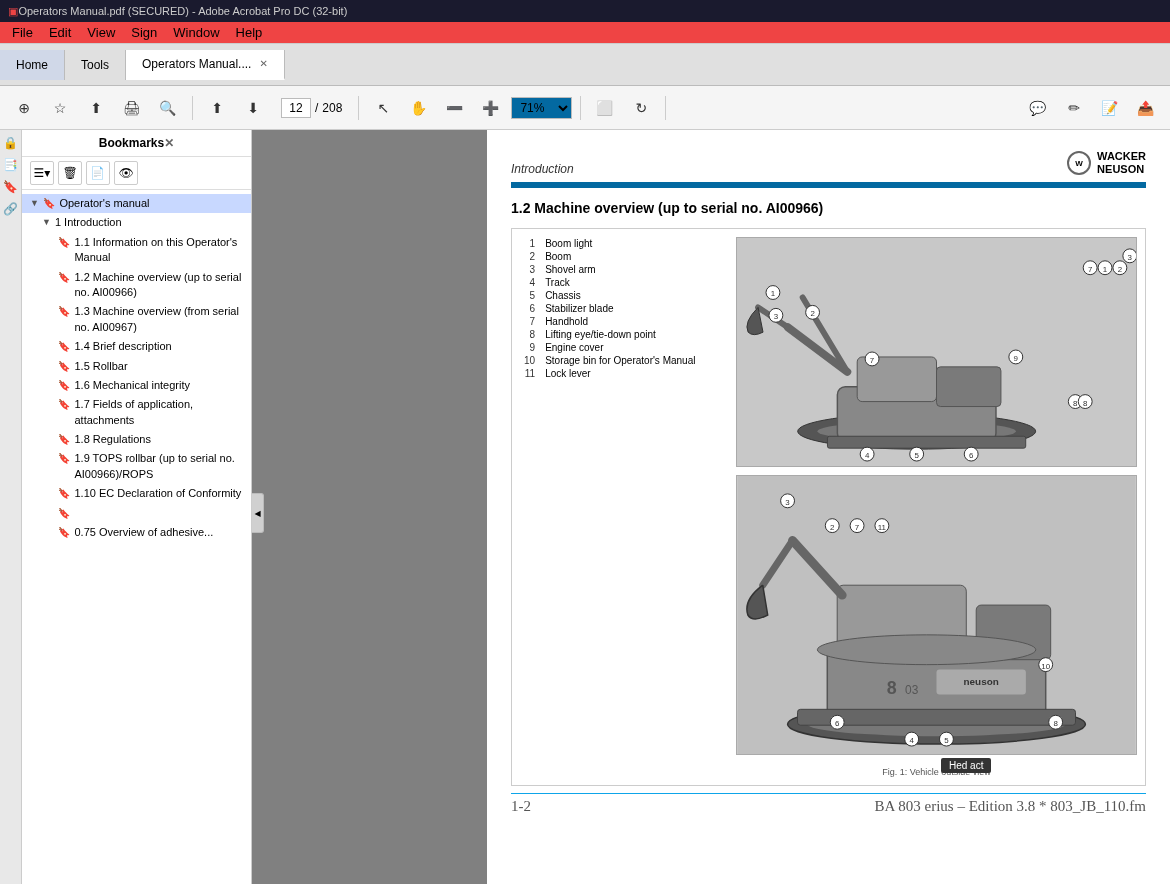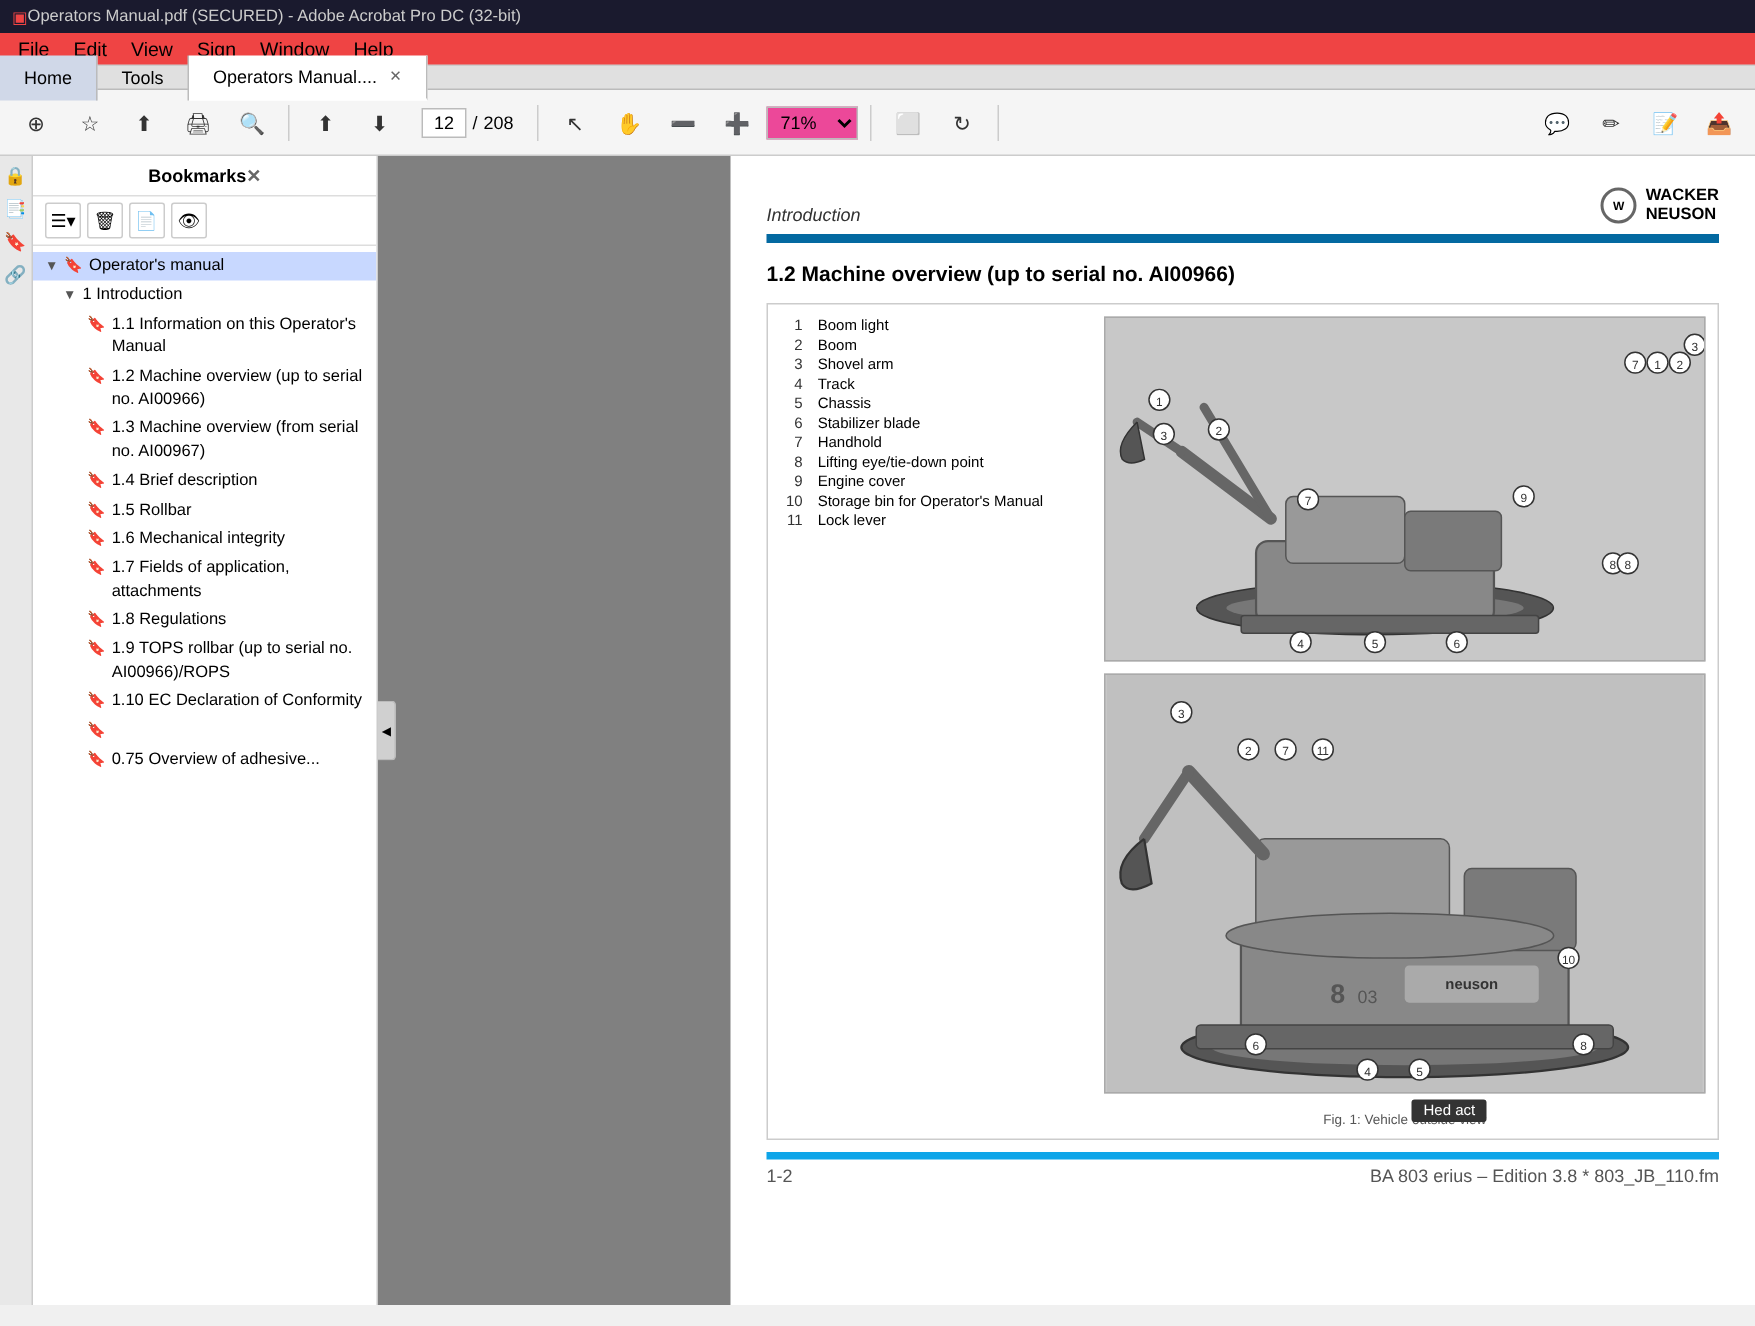--- a/index.html
+++ b/index.html
@@ -24,21 +24,21 @@
       align-items: center;
       padding: 0 4px;
       border-bottom: 1px solid #ccc;
       font-size: 13px;
     }
     #menubar span { padding: 2px 8px; cursor: pointer; }
 
     
     #tabbar {
       background: #e0e0e0;
-      height: 16px;
+      height: 42px;
       display: flex;
       align-items: center;
       border-bottom: 1px solid #bbb;
     }
     .tab {
       height: 30px;
       display: flex;
       align-items: center;
       padding: 0 16px;
       font-size: 12px;
@@ -89,21 +89,21 @@
       width: 30px;
       text-align: center;
       border: 1px solid #bbb;
       padding: 2px;
       font-size: 12px;
     }
     .zoom-select {
       border: 1px solid #bbb;
       padding: 2px 4px;
       font-size: 12px;
-      background: #ec4899;
+      background: #0369a1;
     }
     .toolbar-right { margin-left: auto; display: flex; gap: 4px; }
 
     
     #main {
       display: flex;
       height: calc(884px - 22px - 22px - 30px - 44px);
     }
 
     
@@ -295,25 +295,26 @@
 
     .fig-caption {
       font-size: 9px;
       color: #555;
       margin-top: 4px;
       text-align: center;
     }
     .pdf-footer {
       display: flex;
       justify-content: space-between;
-      font-size: 12px;
+      font-size: 15px;
       color: #555;
-      border-top: 5px solid #0ea5e9;
+      border-top: 1px solid #0ea5e9;
       margin-top: 8px;
       padding-top: 4px;
+      font-family: Liberation Serif, serif;
     }
 
     
     .sidebar-collapse {
       position: absolute;
       right: -12px;
       top: 50%;
       transform: translateY(-50%);
       width: 12px;
       height: 40px;

